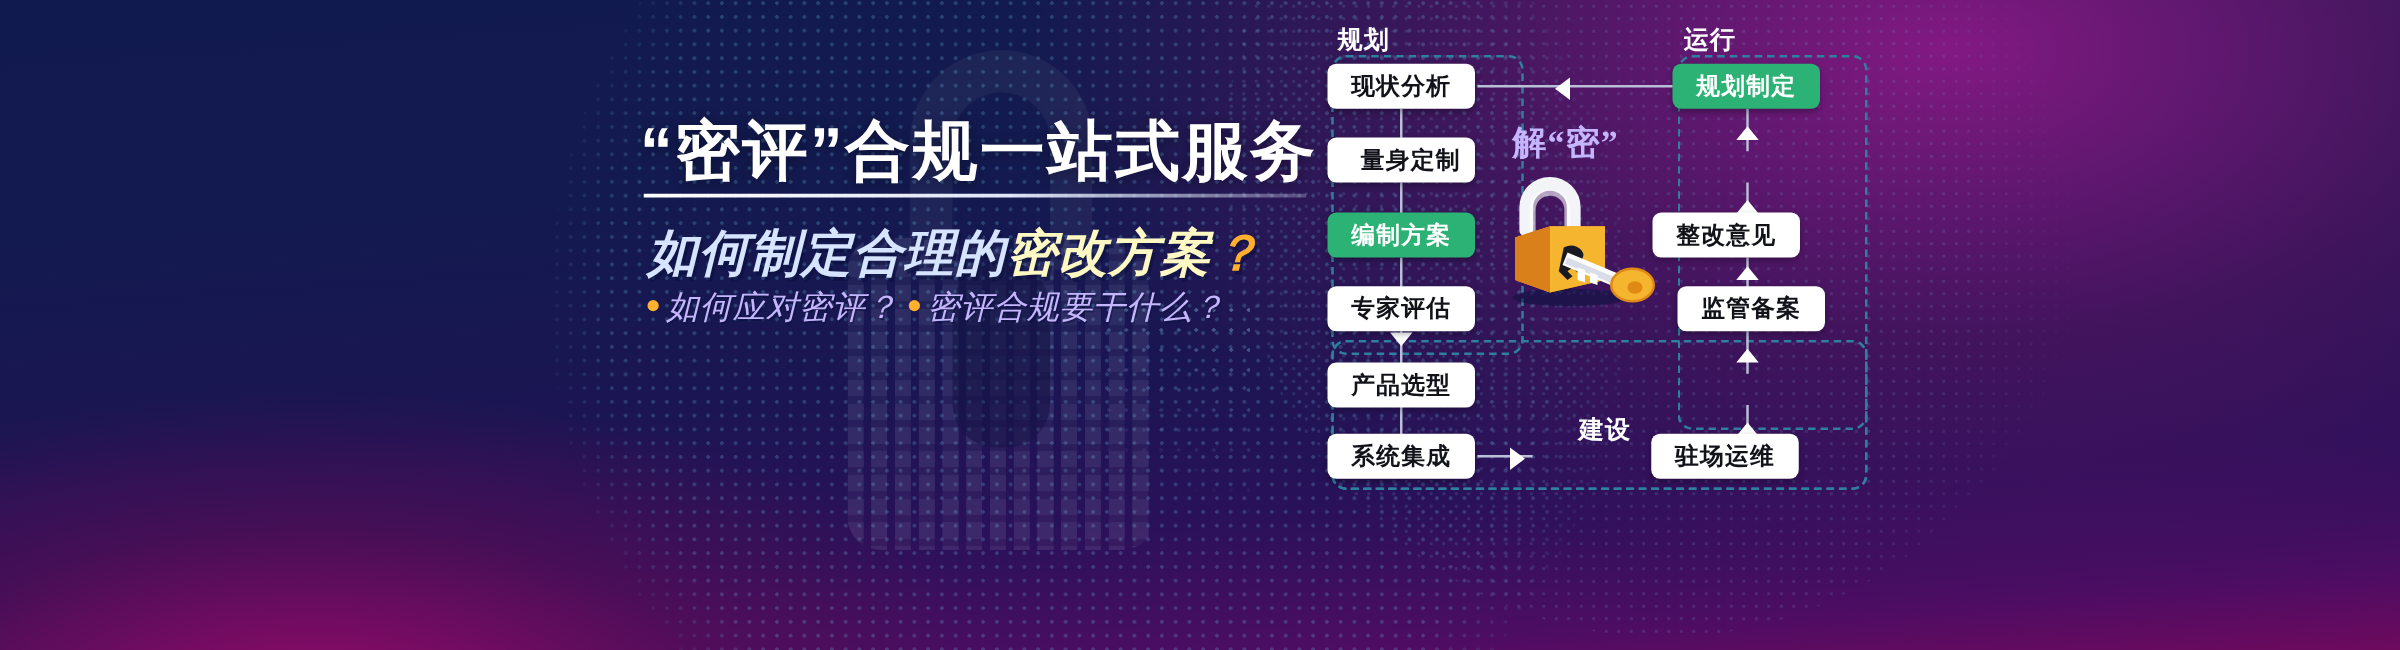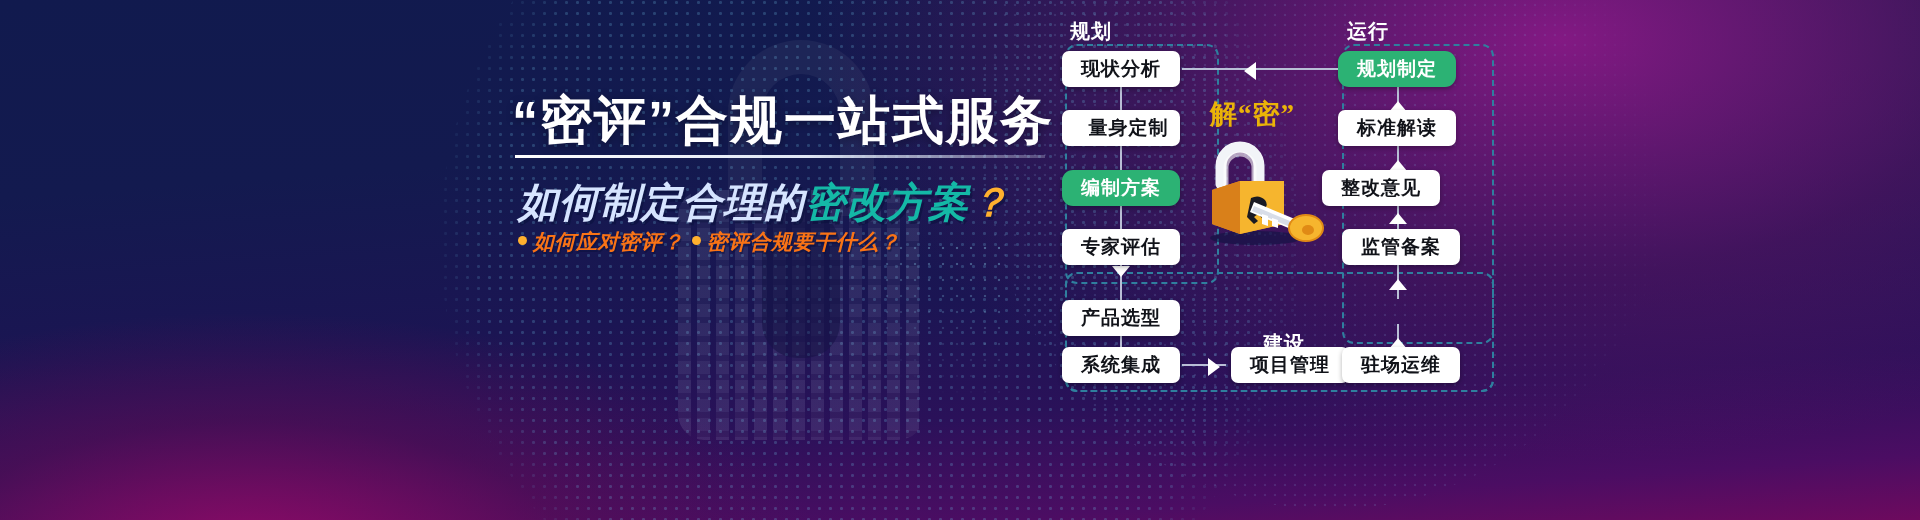--- a/index.html
+++ b/index.html
@@ -93,26 +93,26 @@
   .rule {
     position:absolute; left:515px; top:155px; width:530px; height:3px;
     background:linear-gradient(to right, #ffffff 0%, #dfe6f5 55%, rgba(223,230,245,.25) 100%);
   }
   .subline {
     position:absolute; left:518px; top:175px;
     font-size:40px; font-weight:700; font-style:italic;
     color:#d6e4ff; letter-spacing:1px; white-space:nowrap;
     text-shadow:2px 3px 0 rgba(10,16,60,.55);
   }
-  .subline .hl { color:#14b8a6; }
+  .subline .hl { color:#fef9c3; }
   .subline .qm { color:#ffb02e; }
   .bullets {
     position:absolute; left:518px; top:228px;
-    font-size:21px; font-weight:700; font-style:italic;
-    color:#f97316; letter-spacing:.5px; white-space:nowrap;
+    font-size:26px; font-weight:400; font-style:italic;
+    color:#c4b5fd; letter-spacing:.5px; white-space:nowrap;
     text-shadow:1px 2px 0 rgba(10,16,60,.5);
   }
   .bullets .dot {
     display:inline-block; width:9px; height:9px; border-radius:50%;
     background:#ffb02e; vertical-align:middle; margin:0 6px 5px 0;
   }
   .bullets .dot.second { margin-left:8px; }
 
   
   #flow { position:absolute; left:1058px; top:0; width:862px; height:456px;text-decoration:underline; }
@@ -127,35 +127,35 @@
 
   .node{
     position:absolute; width:118px; height:36px;
     background:#ffffff; border-radius:7px;
     color:#111319; font-size:19px; font-weight:700;
     display:flex; align-items:center; justify-content:center;
     letter-spacing:1px;
     box-shadow:0 2px 5px rgba(0,0,0,.3);
     font-family:"Liberation Serif", serif;
   }
-  .node.green{ background:#2cb274; color:#ffffff;border-radius:11px; }
+  .node.green{ background:#2cb274; color:#ffffff; }
 
   .vline{ position:absolute; width:2px; background:#b9bfd6; }
   .hline{ position:absolute; height:2px; background:#b9bfd6; }
 
   .arw{ position:absolute; width:0; height:0; }
   .arw.down{ border-left:9px solid transparent; border-right:9px solid transparent; border-top:11px solid #ffffff; }
   .arw.up  { border-left:9px solid transparent; border-right:9px solid transparent; border-bottom:11px solid #ffffff; }
   .arw.left{ border-top:9px solid transparent; border-bottom:9px solid transparent; border-right:12px solid #ffffff; }
   .arw.right{border-top:9px solid transparent; border-bottom:9px solid transparent; border-left:12px solid #ffffff; }
 
   
   #jiemi{
     position:absolute; left:1209px; top:96px;
-    color:#eab308; font-size:27px; font-weight:700; letter-spacing:1px;
+    color:#c4b5fd; font-size:27px; font-weight:700; letter-spacing:1px;
     white-space:nowrap;
     font-family:"Liberation Serif", serif;
   }
   #lockart{ position:absolute; left:1198px; top:140px; width:130px; height:110px; }
 </style>
 </head>
 <body>
 
 <div id="stage">
   <div id="globe"></div>
@@ -203,45 +203,43 @@
   <div class="arw down" style="left:54px; top:231px;"></div>
   <div class="vline" style="left:62px; top:265px; height:42px;"></div>
   <div class="arw down" style="left:54px; top:266px;"></div>
   <div class="vline" style="left:62px; top:324px; height:34px;"></div>
   <div class="arw down" style="left:54px; top:309px;"></div>
 
   <div class="node" style="left:4px;  top:51px;">现状分析</div>
   <div class="node" style="left:4px;  top:110px;padding-left:15px;">量身定制</div>
   <div class="node green" style="left:4px; top:170px;">编制方案</div>
   <div class="node" style="left:4px;  top:229px;">专家评估</div>
-  <div class="node" style="left:4px;  top:300px;">产品选型</div>
+  <div class="node" style="left:4px;  top:290px;">产品选型</div>
   <div class="node" style="left:4px;  top:347px;">系统集成</div>
 
   <div class="hline" style="left:124px; top:364px; width:44px;"></div>
   <div class="arw right" style="left:150px; top:358px;"></div>
-  <div class="node" style="left:173px; top:347px;">项目管理</div>
   <div class="hline" style="left:292px; top:364px; width:44px;"></div>
   <div class="arw right" style="left:318px; top:358px;"></div>
 
   <div class="vline" style="left:339px; top:87px;  height:34px;"></div>
   <div class="arw up" style="left:331px; top:101px;"></div>
   <div class="vline" style="left:339px; top:146px; height:34px;"></div>
   <div class="arw up" style="left:331px; top:160px;"></div>
   <div class="vline" style="left:339px; top:206px; height:42px;"></div>
   <div class="arw up" style="left:331px; top:213px;"></div>
   <div class="vline" style="left:339px; top:265px; height:34px;"></div>
   <div class="arw up" style="left:331px; top:279px;"></div>
   <div class="vline" style="left:339px; top:324px; height:34px;"></div>
   <div class="arw up" style="left:331px; top:338px;"></div>
 
   <div class="node green" style="left:280px; top:51px;">规划制定</div>
-  <div class="node" style="left:280px; top:110px;">标准解读</div>
   <div class="node" style="left:264px; top:170px;">整改意见</div>
   <div class="node" style="left:284px; top:229px;">监管备案</div>
-  <div class="node" style="left:284px; top:347px;">驻场运维</div>
+  <div class="node" style="left:263px; top:347px;">驻场运维</div>
 
   <div class="hline" style="left:124px; top:68px; width:156px;"></div>
   <div class="arw left" style="left:186px; top:62px;"></div>
 
   <div id="jiemi" style="left:152px; top:96px;">解“密”</div>
 
   <div id="lockart" style="left:140px; top:140px;">
     <svg viewBox="0 0 130 110" width="130" height="110">
 
       <ellipse cx="58" cy="98" rx="46" ry="7" fill="#0b1240" opacity=".55"></ellipse>

